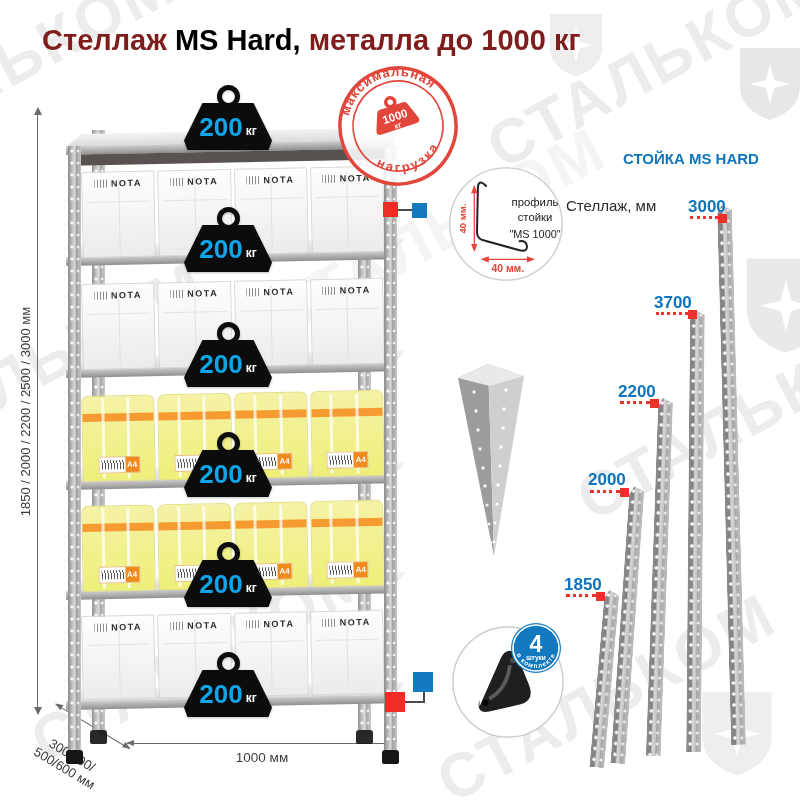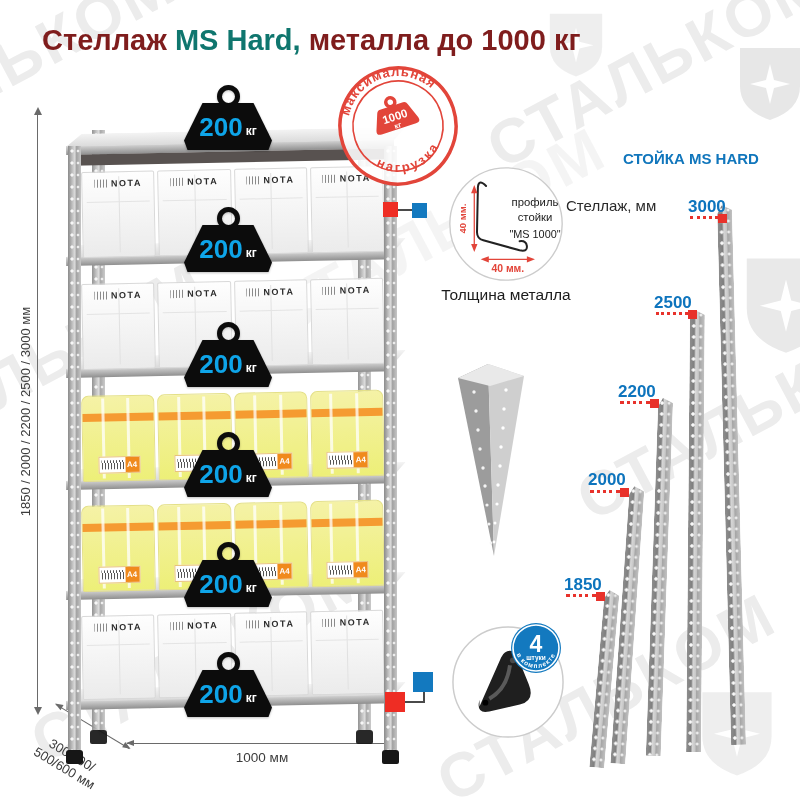--- a/index.html
+++ b/index.html
@@ -8,21 +8,21 @@
   #canvas{position:absolute;left:0;top:0;width:800px;height:800px;overflow:hidden;}
   .abs{position:absolute;}
 
   
   .wm{position:absolute;font-weight:bold;font-size:62px;letter-spacing:3px;
       color:#ececec;white-space:nowrap;transform:rotate(-28deg);z-index:0;user-select:none;}
   .shield{position:absolute;z-index:0;}
 
   
   .title{position:absolute;left:42px;top:24px;font-size:29px;font-weight:bold;z-index:6;}
-  .t-blue{color:#7f1d1d;} .t-red{color:#0f766e;}
+  .t-blue{color:#7f1d1d;} .t-red{color:#000000;}
 
   
   .unit{position:absolute;left:58px;top:106px;width:350px;height:680px;z-index:2;}
   .upost{position:absolute;width:13px;
       background-image:
         radial-gradient(circle at 4px 5px,#f7f7f7 1.3px,rgba(0,0,0,0) 1.9px),
         radial-gradient(circle at 10px 5px,#ededed 1.1px,rgba(0,0,0,0) 1.7px),
         linear-gradient(90deg,#8b8b8b,#c2c2c2 35%,#dadada 52%,#a2a2a2 66%,#c6c6c6);
       background-size:13px 12px,13px 12px,100% 100%;}
   .upost::after{content:'';position:absolute;bottom:-14px;left:-2px;width:17px;height:14px;
@@ -429,21 +429,20 @@
     <text x="20" y="58" transform="rotate(-90 20 58)" text-anchor="middle" font-size="10.5" font-weight="bold" fill="#e2453a">40 мм.</text>
     <line x1="42" y1="103" x2="90" y2="103" stroke="#e2453a" stroke-width="1.4"></line>
     <polygon points="45,99.5 45,106.5 36,103" fill="#e2453a"></polygon>
     <polygon points="87,99.5 87,106.5 96,103" fill="#e2453a"></polygon>
     <text x="66" y="117" text-anchor="middle" font-size="11.5" font-weight="bold" fill="#e2453a">40 мм.</text>
     <text x="96" y="44" text-anchor="middle" font-size="12.5" fill="#1b1b1b">профиль</text>
     <text x="96" y="61" text-anchor="middle" font-size="12.5" fill="#1b1b1b">стойки</text>
     <text x="96" y="79" text-anchor="middle" font-size="12" fill="#1b1b1b">"MS 1000"</text>
   </svg>
   <div class="mid-caption" style="left:416px;top:284px;width:180px;font-size:15.5px;line-height:21px">
-    <div>Толщина металла</div>
   </div>
 
   <svg class="circle-fig" style="left:444px;top:358px" width="96" height="204" viewBox="0 0 96 204">
     <polygon points="14,20 44,6 50,198" fill="#9c9c9c"></polygon>
     <polygon points="44,6 80,18 50,198" fill="#cfcfcf"></polygon>
     <polygon points="14,20 44,6 80,18 46,28" fill="#e9e9e9"></polygon>
     <circle cx="30" cy="34" r="1.7" fill="#f4f4f4"></circle>
       <circle cx="32" cy="53" r="1.7" fill="#f4f4f4"></circle>
     <circle cx="34" cy="72" r="1.7" fill="#f4f4f4"></circle>
       <circle cx="36" cy="91" r="1.7" fill="#f4f4f4"></circle>
@@ -487,21 +486,21 @@
   <div class="height-label">Стеллаж, мм</div>
 
   <div class="rpost" style="left:597px;top:590px;height:178px;transform:rotate(5deg)"></div>
   <div class="rpost" style="left:620px;top:486px;height:278px;transform:rotate(4deg)"></div>
   <div class="rpost" style="left:652px;top:398px;height:358px;transform:rotate(2deg)"></div>
   <div class="rpost" style="left:688px;top:310px;height:442px;transform:rotate(0.5deg)"></div>
   <div class="rpost" style="left:724px;top:205px;height:540px;transform:rotate(-1.5deg)"></div>
 
   <div class="plabel" style="left:688px;top:197px">3000</div>
   <div class="leader" style="left:690px;top:216px;width:28px"></div>
-  <div class="plabel" style="left:654px;top:293px">2500</div>
+  <div class="plabel" style="left:654px;top:293px">3700</div>
   <div class="leader" style="left:656px;top:312px;width:32px"></div>
   <div class="plabel" style="left:618px;top:382px">2200</div>
   <div class="leader" style="left:620px;top:401px;width:30px"></div>
   <div class="plabel" style="left:588px;top:470px">2000</div>
   <div class="leader" style="left:590px;top:490px;width:30px"></div>
   <div class="plabel" style="left:564px;top:575px">1850</div>
   <div class="leader" style="left:566px;top:594px;width:30px"></div>
 
 </div>
 

